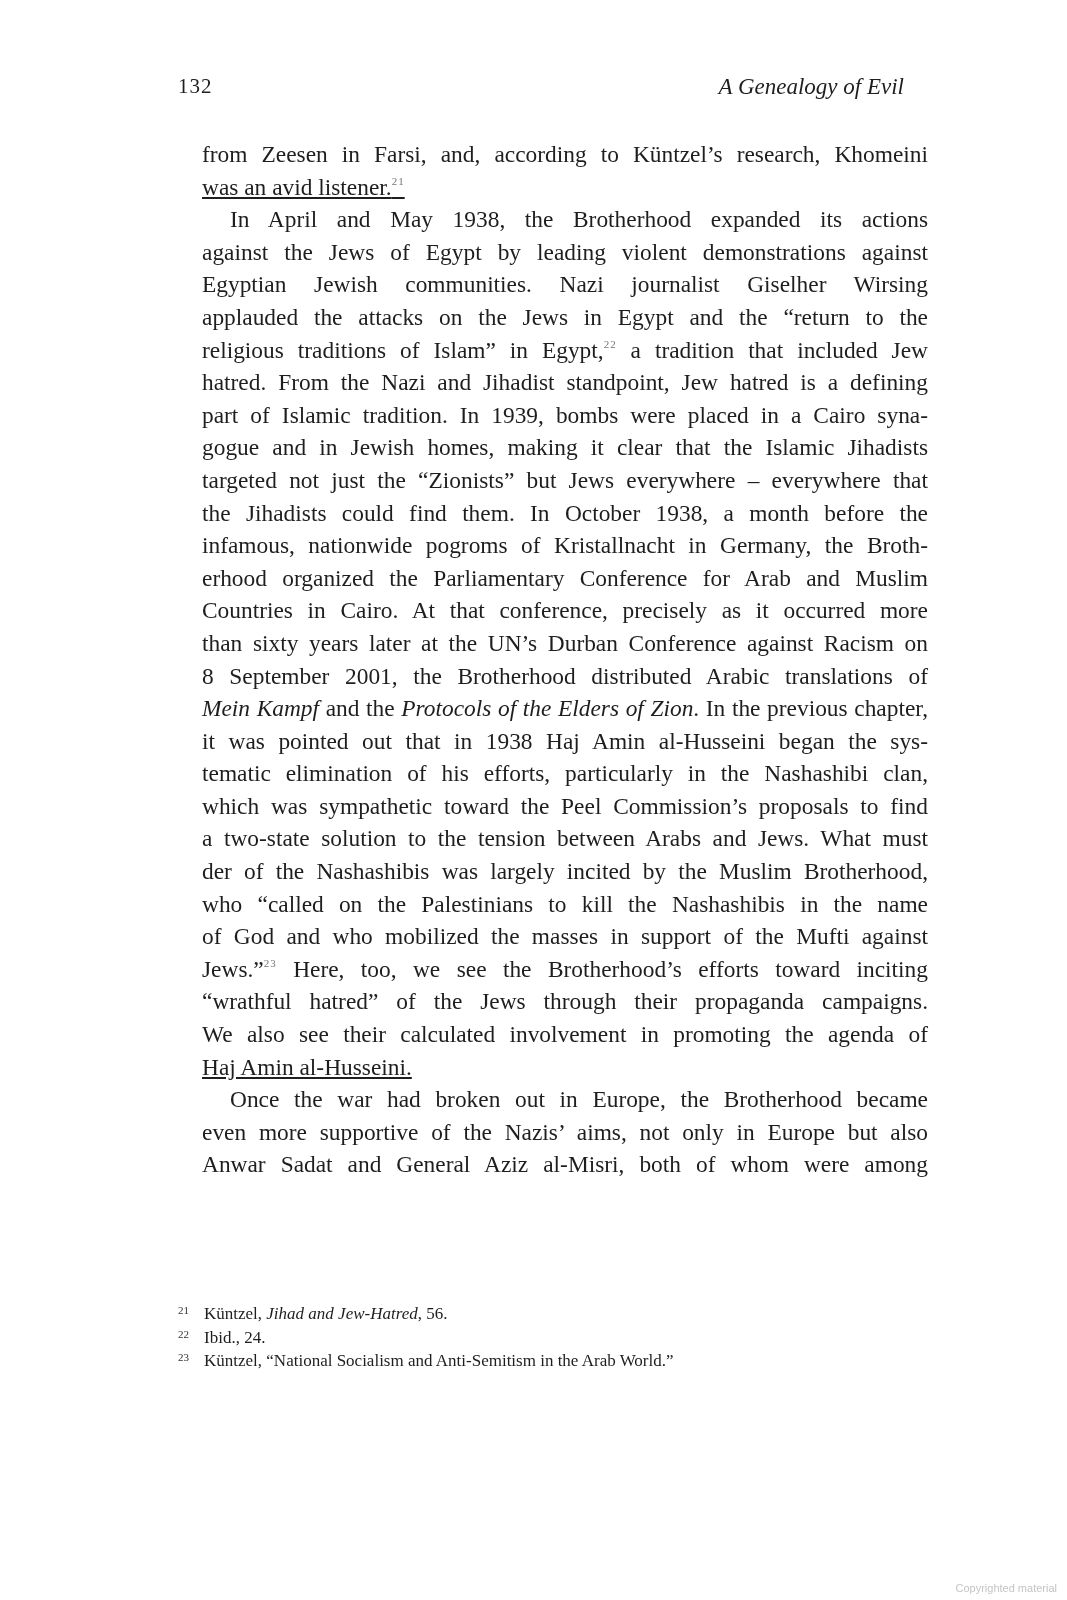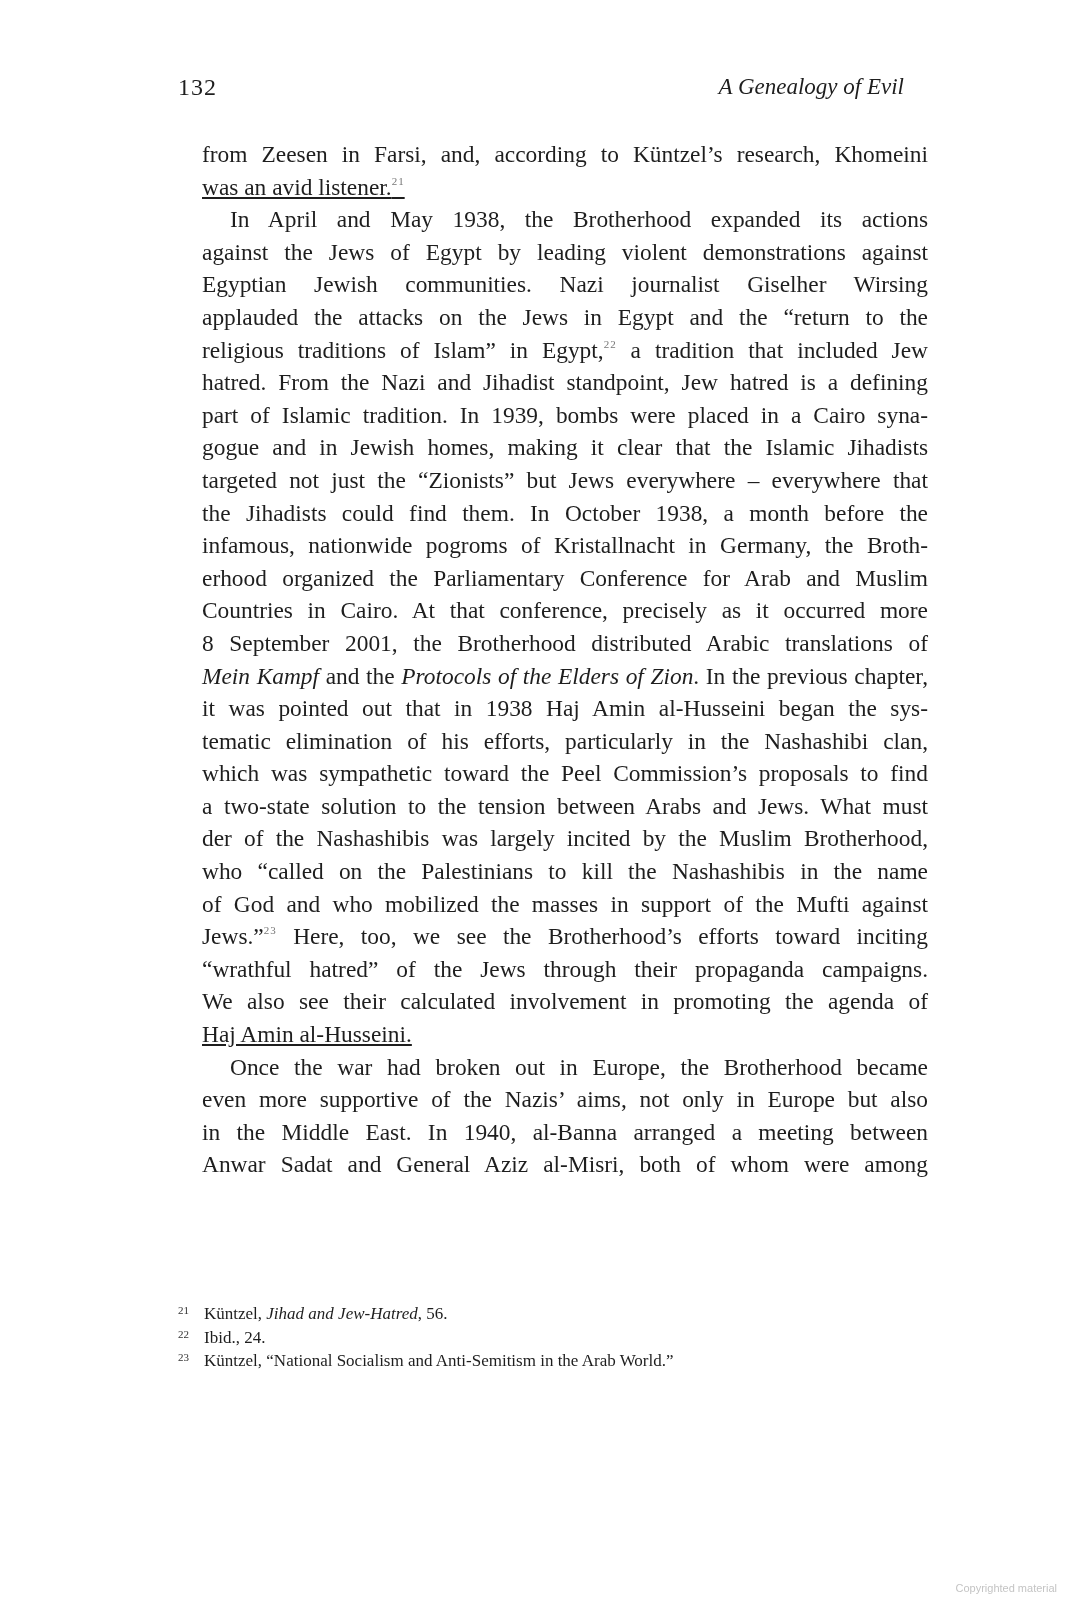--- a/index.html
+++ b/index.html
@@ -25,21 +25,21 @@
       position: absolute;
       top: 74px;
       left: 178px;
       width: 726px;
       height: 34px;
     }
     .page-number {
       position: absolute;
       left: 0;
       top: 0;
-      font-size: 24px;
+      font-size: 21px;
       letter-spacing: 1px;
     }
     .running-title {
       position: absolute;
       right: 0;
       top: 0;
       font-size: 23px;
       font-style: italic;
     }
     .body-text {
@@ -122,37 +122,37 @@
     <span class="line">applauded the attacks on the Jews in Egypt and the “return to the</span>
     <span class="line"><span>religious traditions of Islam” in Egypt,</span><span class="fnref">22</span><span> a tradition that included Jew</span></span>
     <span class="line">hatred. From the Nazi and Jihadist standpoint, Jew hatred is a defining</span>
     <span class="line">part of Islamic tradition. In 1939, bombs were placed in a Cairo syna-</span>
     <span class="line">gogue and in Jewish homes, making it clear that the Islamic Jihadists</span>
     <span class="line">targeted not just the “Zionists” but Jews everywhere – everywhere that</span>
     <span class="line">the Jihadists could find them. In October 1938, a month before the</span>
     <span class="line">infamous, nationwide pogroms of Kristallnacht in Germany, the Broth-</span>
     <span class="line">erhood organized the Parliamentary Conference for Arab and Muslim</span>
     <span class="line">Countries in Cairo. At that conference, precisely as it occurred more</span>
+    <span class="line">than sixty years later at the UN’s Durban Conference against Racism on</span>
     <span class="line">8 September 2001, the Brotherhood distributed Arabic translations of</span>
     <span class="line"><span class="it">Mein Kampf</span><span> and the </span><span class="it">Protocols of the Elders of Zion</span><span>. In the previous chapter,</span></span>
     <span class="line">it was pointed out that in 1938 Haj Amin al-Husseini began the sys-</span>
     <span class="line">tematic elimination of his efforts, particularly in the Nashashibi clan,</span>
     <span class="line">which was sympathetic toward the Peel Commission’s proposals to find</span>
     <span class="line">a two-state solution to the tension between Arabs and Jews. What must</span>
     <span class="line">der of the Nashashibis was largely incited by the Muslim Brotherhood,</span>
     <span class="line">who “called on the Palestinians to kill the Nashashibis in the name</span>
     <span class="line">of God and who mobilized the masses in support of the Mufti against</span>
     <span class="line"><span>Jews.”</span><span class="fnref">23</span><span> Here, too, we see the Brotherhood’s efforts toward inciting</span></span>
     <span class="line">“wrathful hatred” of the Jews through their propaganda campaigns.</span>
     <span class="line">We also see their calculated involvement in promoting the agenda of</span>
     <span class="line last">Haj Amin al-Husseini.</span>
 
     <span class="line indent">Once the war had broken out in Europe, the Brotherhood became</span>
     <span class="line">even more supportive of the Nazis’ aims, not only in Europe but also</span>
-    <span class="line">in the Middle East. In 1940, al-Banna arranged a meeting between</span>
     <span class="line">Anwar Sadat and General Aziz al-Misri, both of whom were among</span>
   </div>
 
   <div class="footnotes">
     <div class="footnote">
       <span class="fn-num">21</span><span>Küntzel, </span><span class="it">Jihad and Jew-Hatred</span><span>, 56.</span>
     </div>
     <div class="footnote">
       <span class="fn-num">22</span><span>Ibid., 24.</span>
     </div>

